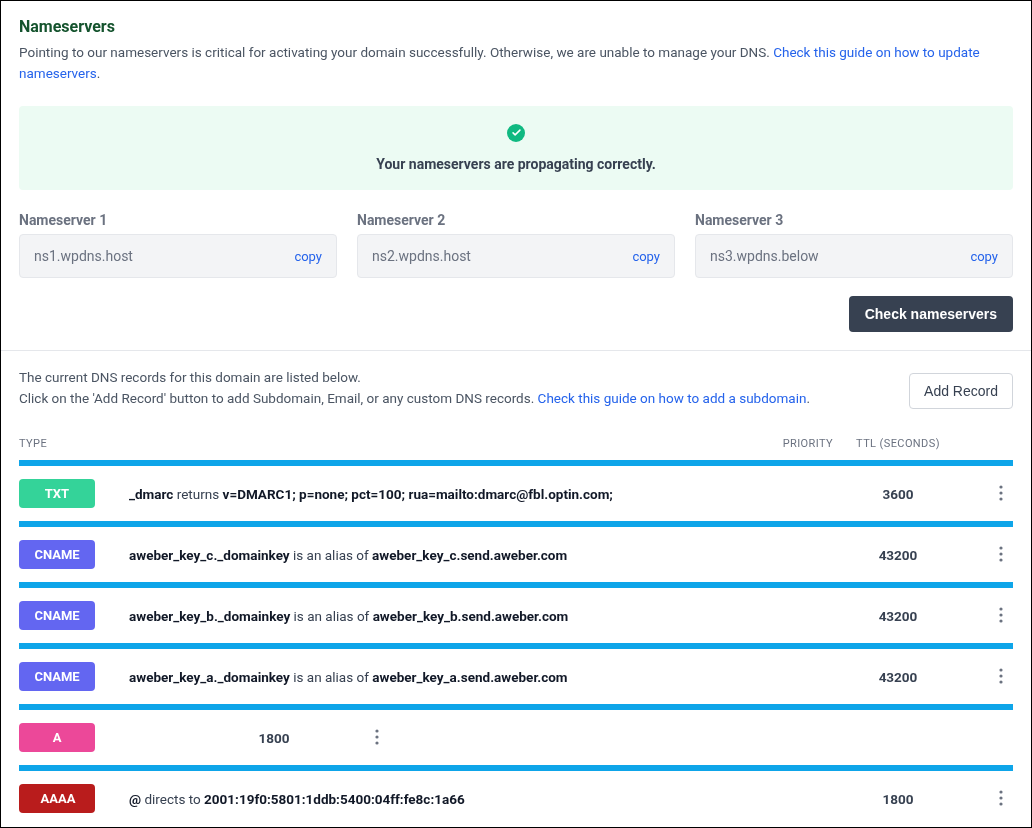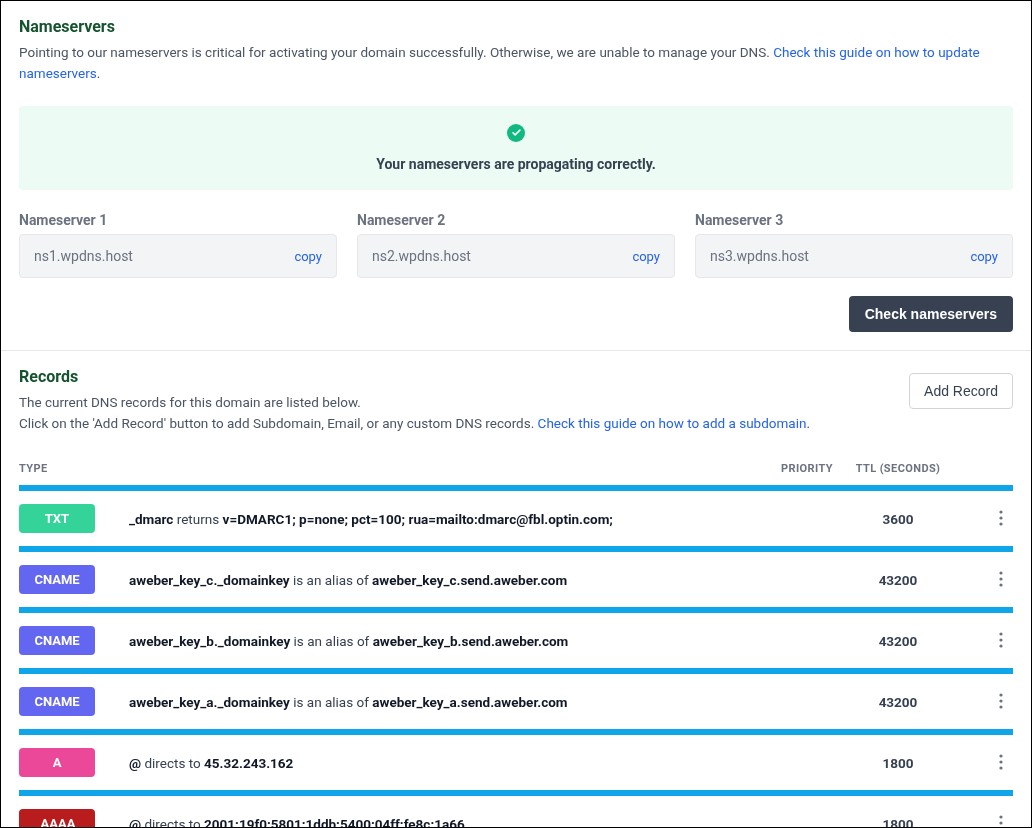--- a/index.html
+++ b/index.html
@@ -126,21 +126,21 @@
     }
     .records-table {
       margin-top: 14px;
       width: 100%;
     }
     .table-head {
       display: flex;
       align-items: center;
       padding: 14px 0 10px 0;
       font-size: 11px;
-      font-weight: 700;
+      font-weight: 400;
       color: #6b7280;
       letter-spacing: 0.4px;
     }
     .col-type { width: 110px; }
     .col-value { flex: 1; }
     .col-priority { width: 80px; text-align: right; }
     .col-ttl { width: 130px; text-align: center; }
     .col-actions { width: 50px; }
     .table-row {
       display: flex;
@@ -213,35 +213,34 @@
     <div class="ns-col">
       <div class="ns-label">Nameserver 2</div>
       <div class="ns-field">
         <span class="ns-value">ns2.wpdns.host</span>
         <a class="copy-link">copy</a>
       </div>
     </div>
     <div class="ns-col">
       <div class="ns-label">Nameserver 3</div>
       <div class="ns-field">
-        <span class="ns-value">ns3.wpdns.host</span>
+        <span class="ns-value">ns3.wpdns.below</span>
         <a class="copy-link">copy</a>
       </div>
     </div>
   </div>
 
   <div class="actions-row">
     <button class="btn-dark">Check nameservers</button>
   </div>
 </div>
 
 <div class="section section-hr">
   <div class="records-header">
     <div class="records-header-text">
-      <h2 class="section-title">Records</h2>
       <p class="section-desc">The current DNS records for this domain are listed below.</p>
       <p class="section-desc">
         <span>Click on the 'Add Record' button to add Subdomain, Email, or any custom DNS records. </span><a href="#" class="link">Check this guide on how to add a subdomain</a><span>.</span>
       </p>
     </div>
     <button class="btn-outline">Add Record</button>
   </div>
 
   <div class="records-table">
     <div class="table-head">
@@ -307,21 +306,20 @@
               <svg viewBox="0 0 4 16" fill="currentColor">
                 <circle cx="2" cy="2" r="1.6"></circle>
                 <circle cx="2" cy="8" r="1.6"></circle>
                 <circle cx="2" cy="14" r="1.6"></circle>
               </svg>
             </div>
           </div>
         </div>
         <div class="table-row">
           <div class="col-type"><span class="badge badge-a">A</span></div>
-          <div class="col-value"><span class="rec-value"><strong>@</strong> directs to <strong>45.32.243.162</strong></span></div>
           <div class="col-priority"></div>
           <div class="col-ttl"><span class="ttl-val">1800</span></div>
           <div class="col-actions">
             <div class="more-btn">
               <svg viewBox="0 0 4 16" fill="currentColor">
                 <circle cx="2" cy="2" r="1.6"></circle>
                 <circle cx="2" cy="8" r="1.6"></circle>
                 <circle cx="2" cy="14" r="1.6"></circle>
               </svg>
             </div>

